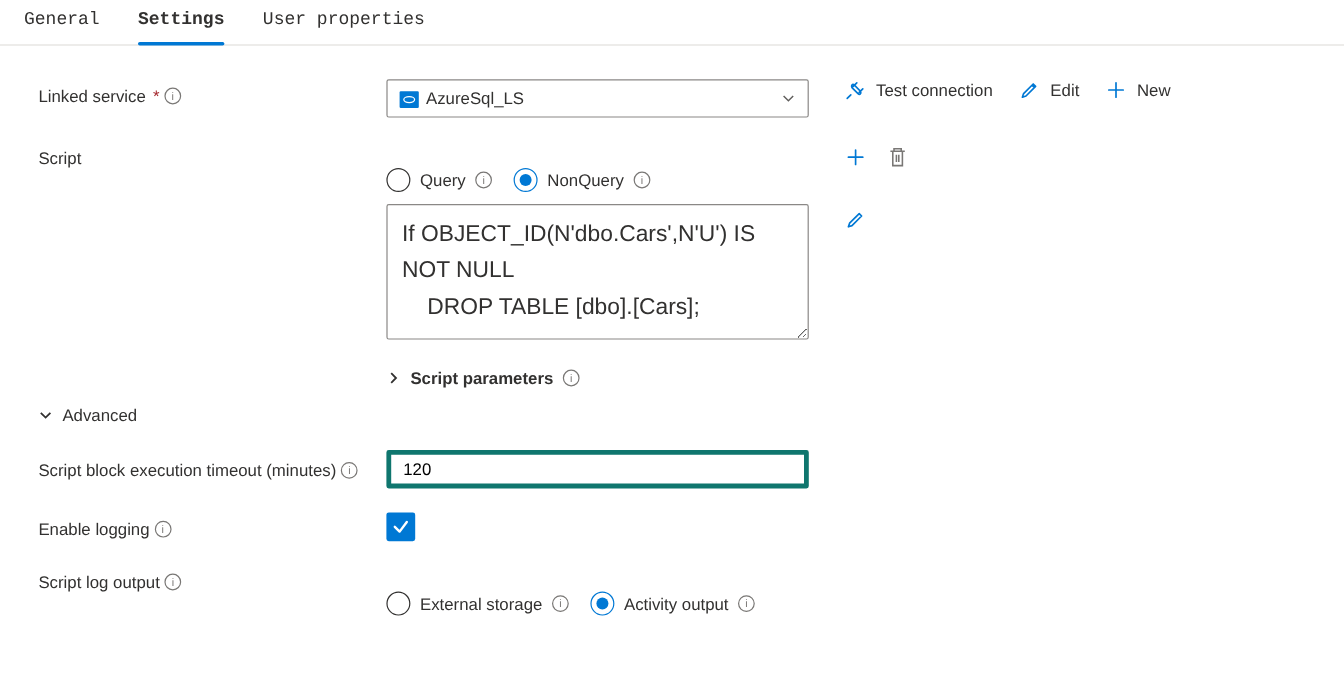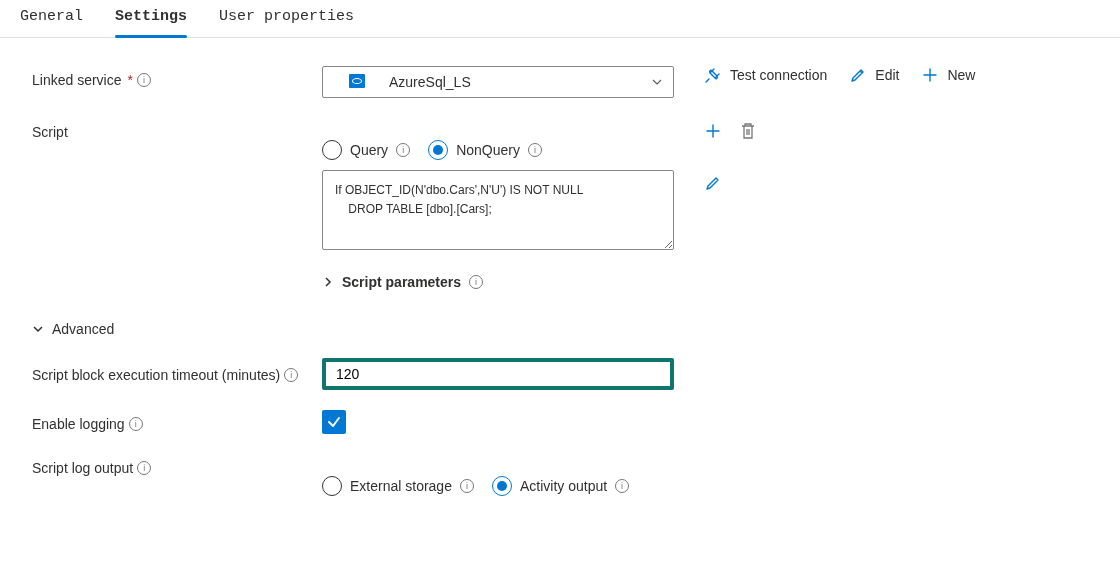--- a/index.html
+++ b/index.html
@@ -82,21 +82,21 @@
       border: 1px solid #8a8886;
       border-radius: 2px;
       height: 32px;
       display: flex;
       align-items: center;
       padding: 0 10px;
       cursor: pointer;
       justify-content: space-between;
     }
     .dropdown .dd-left {
-      display: flex; align-items: flex-start; gap: 24px; margin-left: 16px;
+      display: flex; align-items: flex-end; gap: 6px;
     }
     .dd-db-icon {
       width: 16px; height: 14px;
       background: #0078d4;
       position: relative;
       border-radius: 1px;
     }
     .dd-db-icon::before {
       content: "";
       position: absolute;
@@ -132,21 +132,21 @@
       width: 10px; height: 10px;
       background: #0078d4;
       border-radius: 50%;
     }
     .radio-opt { display:inline-flex; align-items:center; gap:8px;margin-top:32px; }
     .script-box {
       width: 100%;
       border: 1px solid #8a8886;
       border-radius: 2px;
       padding: 10px 12px;
-      font-size: 12px;
+      font-size: 19px;
       line-height: 1.6;
       white-space: pre-wrap;
       position: relative;
       min-height: 80px;
       resize: both;
       overflow: auto;
       font-family: "Segoe UI", sans-serif;
     }
     .script-actions {
       padding-left: 30px;
@@ -281,21 +281,21 @@
     </div>
     <div class="script-actions">
       <span class="icon-btn">
         <svg width="18" height="18" viewBox="0 0 18 18">
             <path d="M3 15 L4 12 L12 4 L14 6 L6 14 Z" fill="none" stroke="#0078d4" stroke-width="1.4" stroke-linejoin="round"></path>
           </svg>
       </span>
     </div>
   </div>
 
-  <div class="form-row" style="margin-bottom:26px;">
+  <div class="form-row" style="margin-bottom:10px;">
     <div class="form-label-cell"></div>
     <div class="control-cell">
       <div class="expander">
         <svg width="12" height="12" viewBox="0 0 12 12">
             <path d="M4 2 L8 6 L4 10" fill="none" stroke="#323130" stroke-width="1.5"></path>
           </svg>
         <span>Script parameters</span>
         <span class="info-icon" style="font-weight:400;">i</span>
       </div>
     </div>

